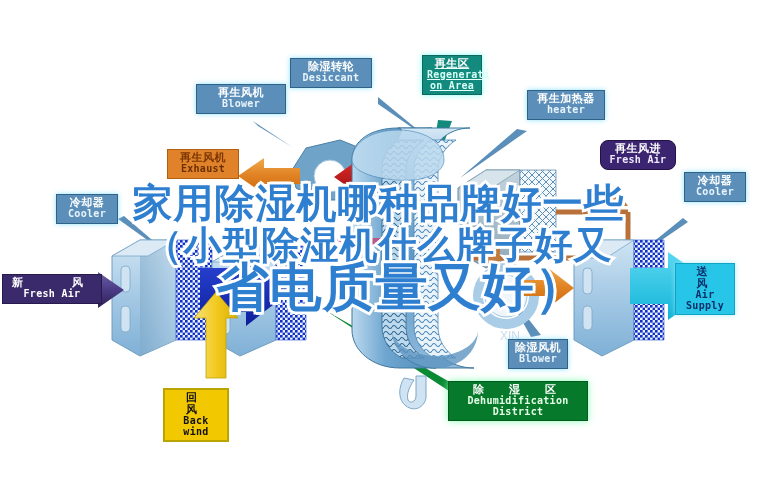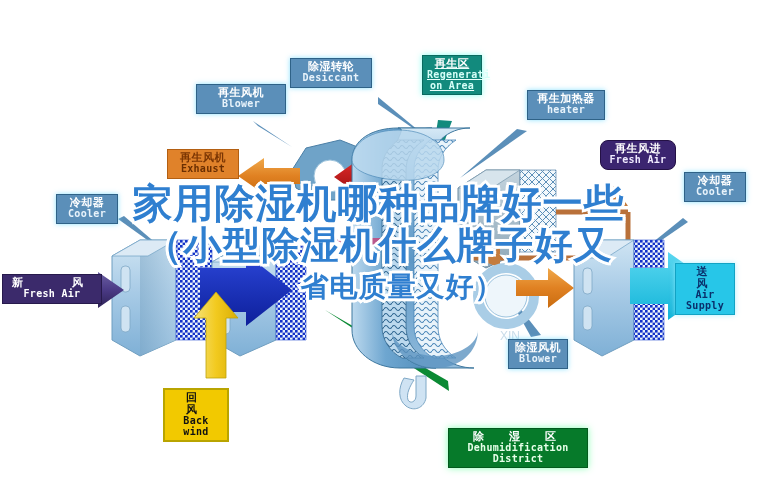--- a/index.html
+++ b/index.html
@@ -23,21 +23,21 @@
   .lbl.blue .en{color:#e8f3fb;}
 
   
   .lbl.teal{background:#128a7d;border:1px solid #0a6a5f;color:#eafffb;
             box-shadow:0 0 6px rgba(120,255,240,.9);}
   .lbl.teal .cn{color:#ffffff;}
   .lbl.teal .en{color:#d5fff8;}
 
   
   .lbl.green{background:#067a2a;border:1px solid #035a1d;
-             box-shadow:0 0 7px rgba(120,255,170,.9);margin-top:47px;}
+             box-shadow:0 0 7px rgba(120,255,170,.9);}
   .lbl.green .cn{color:#ffffff;letter-spacing:7px;}
   .lbl.green .en{color:#e6ffe9;}
 
   
   .lbl.purple{background:#3b2a6b;border:1px solid #271a4c;}
   .lbl.purple .cn{color:#ffffff;letter-spacing:9px;}
   .lbl.purple .en{color:#ffffff;}
   .lbl.purple2{background:#3b2570;border:1px solid #241145;}
   .lbl.purple2 .cn{color:#ffffff;}
   .lbl.purple2 .en{color:#f0eaff;}
@@ -64,21 +64,21 @@
   #title div{font-family:"DejaVu Sans","Liberation Sans",sans-serif;
              font-weight:bold;font-size:40px;line-height:42px;
              color:#2f7fd0;
              -webkit-text-stroke:5px #ffffff;
              paint-order:stroke fill;
              text-shadow:
                3px 0 0 #fff,-3px 0 0 #fff,0 3px 0 #fff,0 -3px 0 #fff,
                2px 2px 0 #fff,-2px 2px 0 #fff,2px -2px 0 #fff,-2px -2px 0 #fff;
              letter-spacing:1px;}
   #title .l2{font-size:38px;}
-  #title .l3{font-size:28px;padding-left:47px;}
+  #title .l3{font-size:52px;padding-left:47px;}
 </style>
 </head>
 <body>
 
 <div id="stage">
 
   <svg width="757" height="488" viewBox="0 0 757 488">
     <defs>
 
       <linearGradient id="gBody" x1="0" y1="0" x2="0" y2="1">

